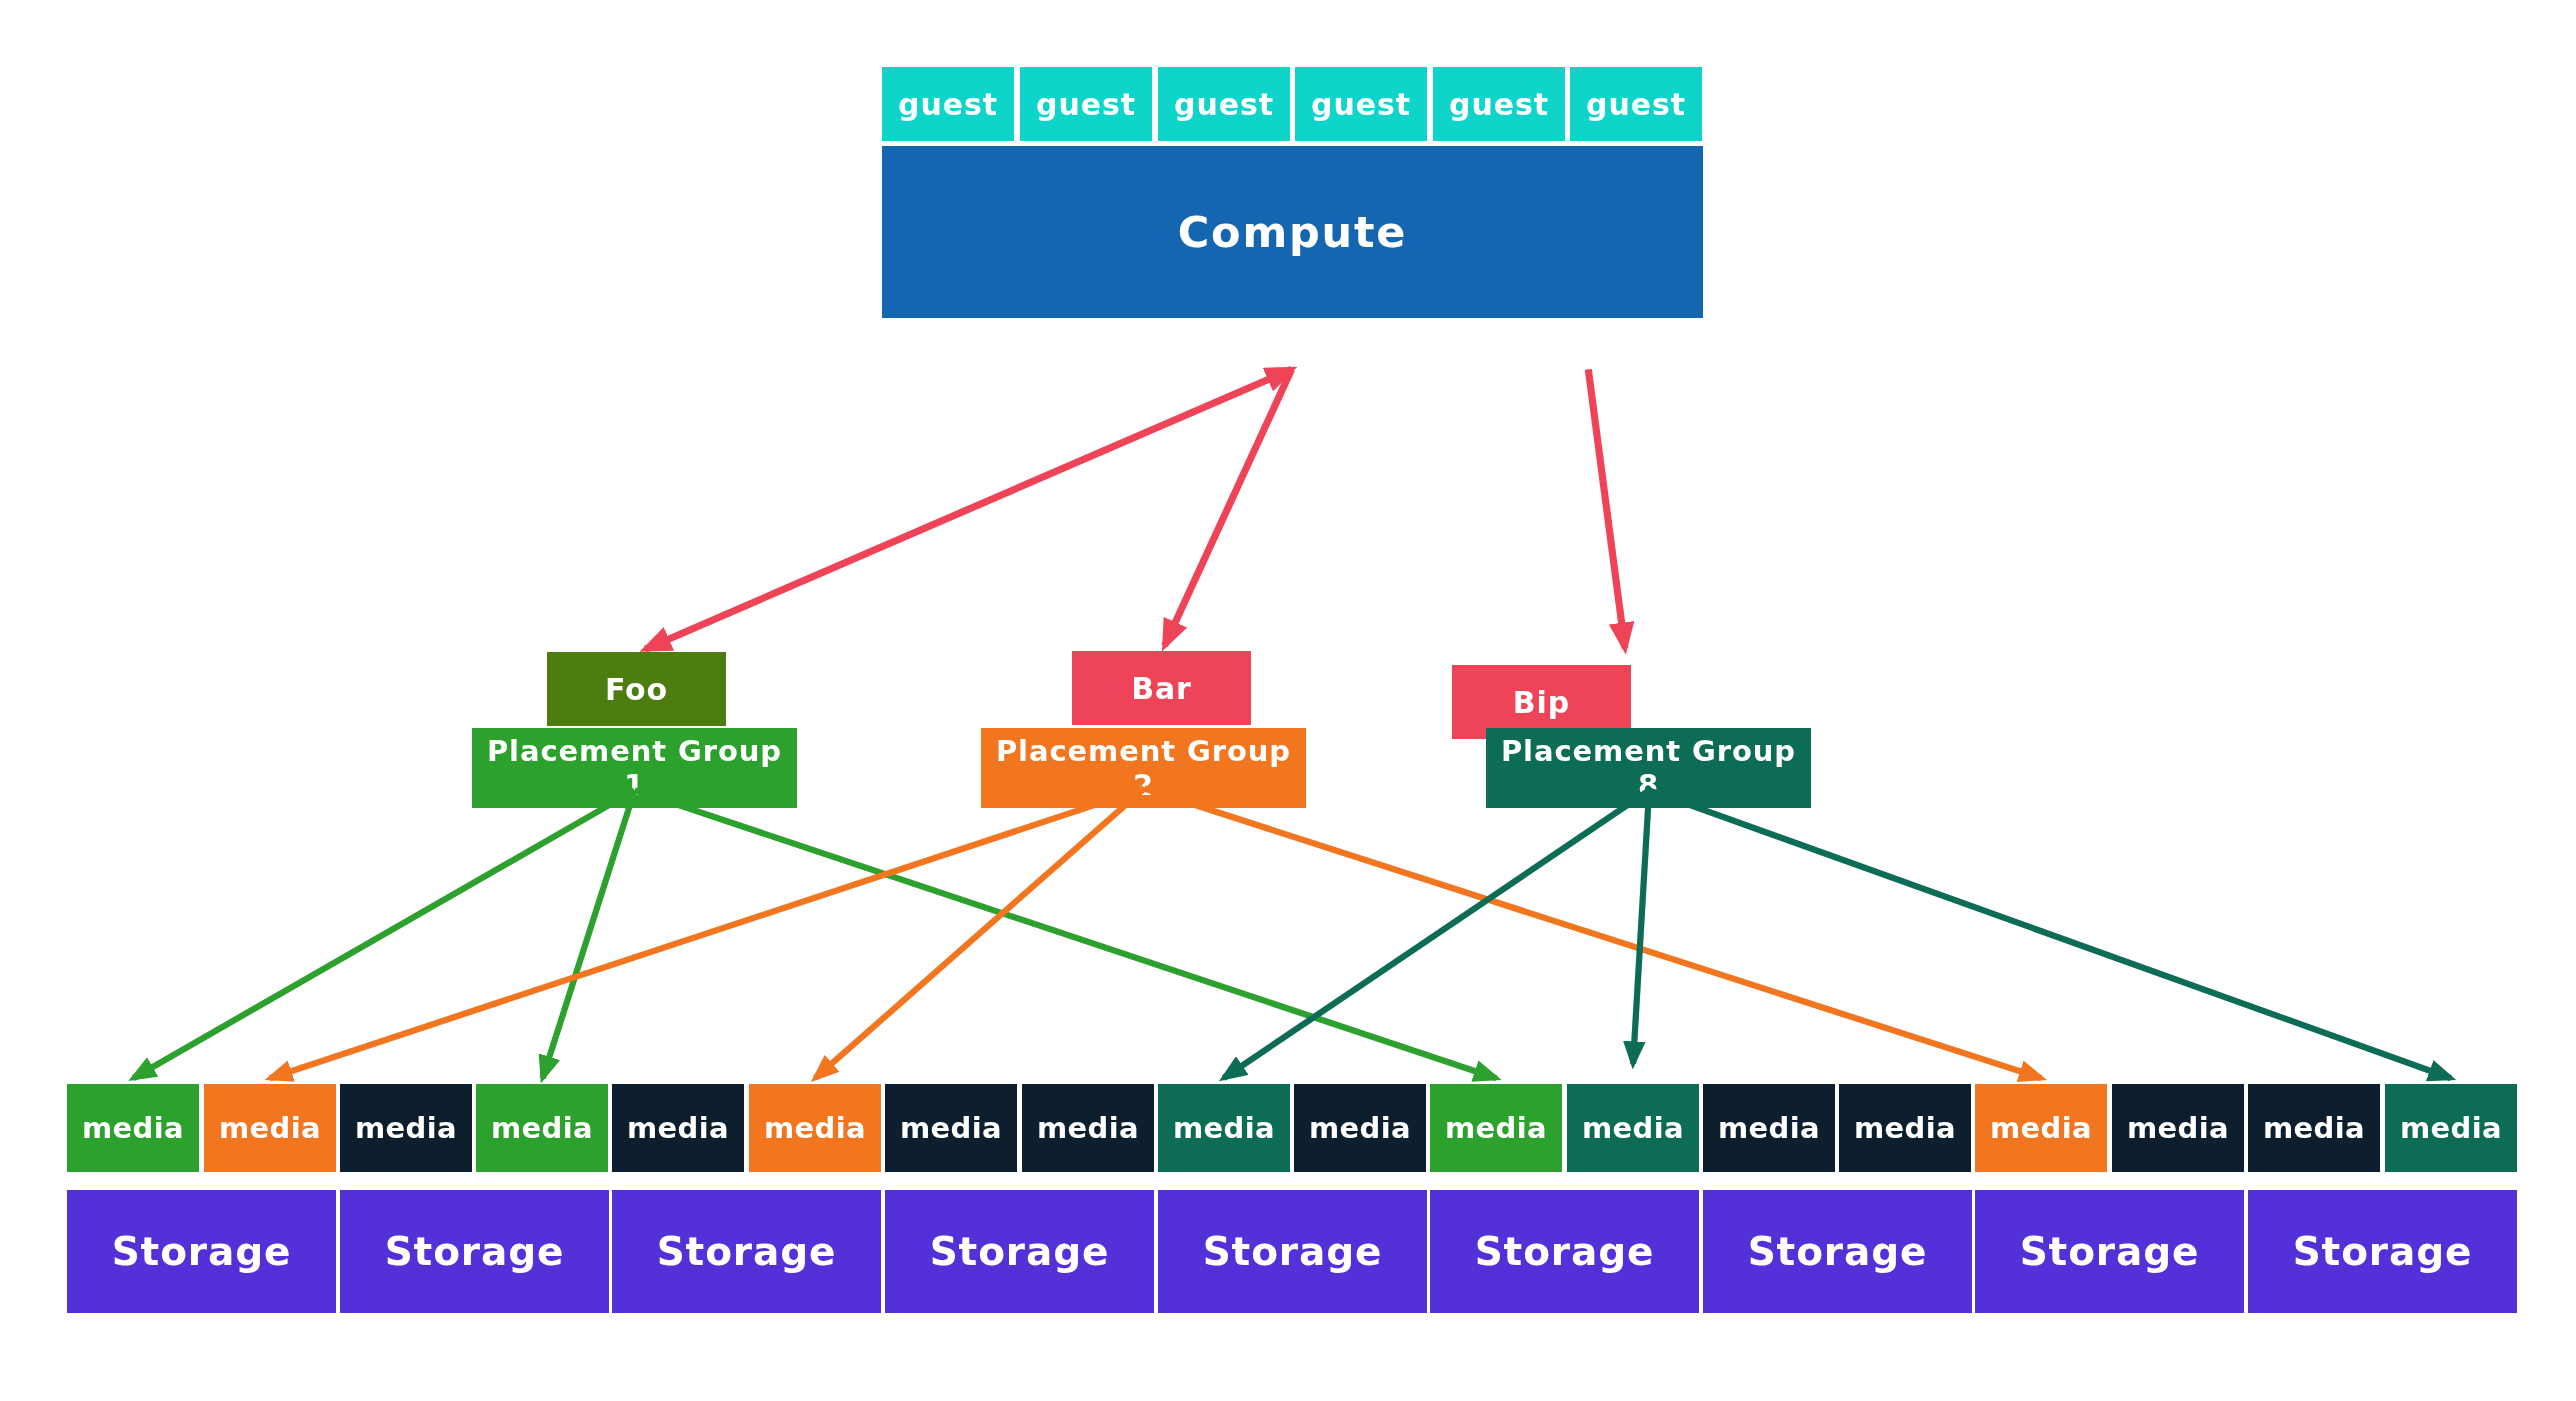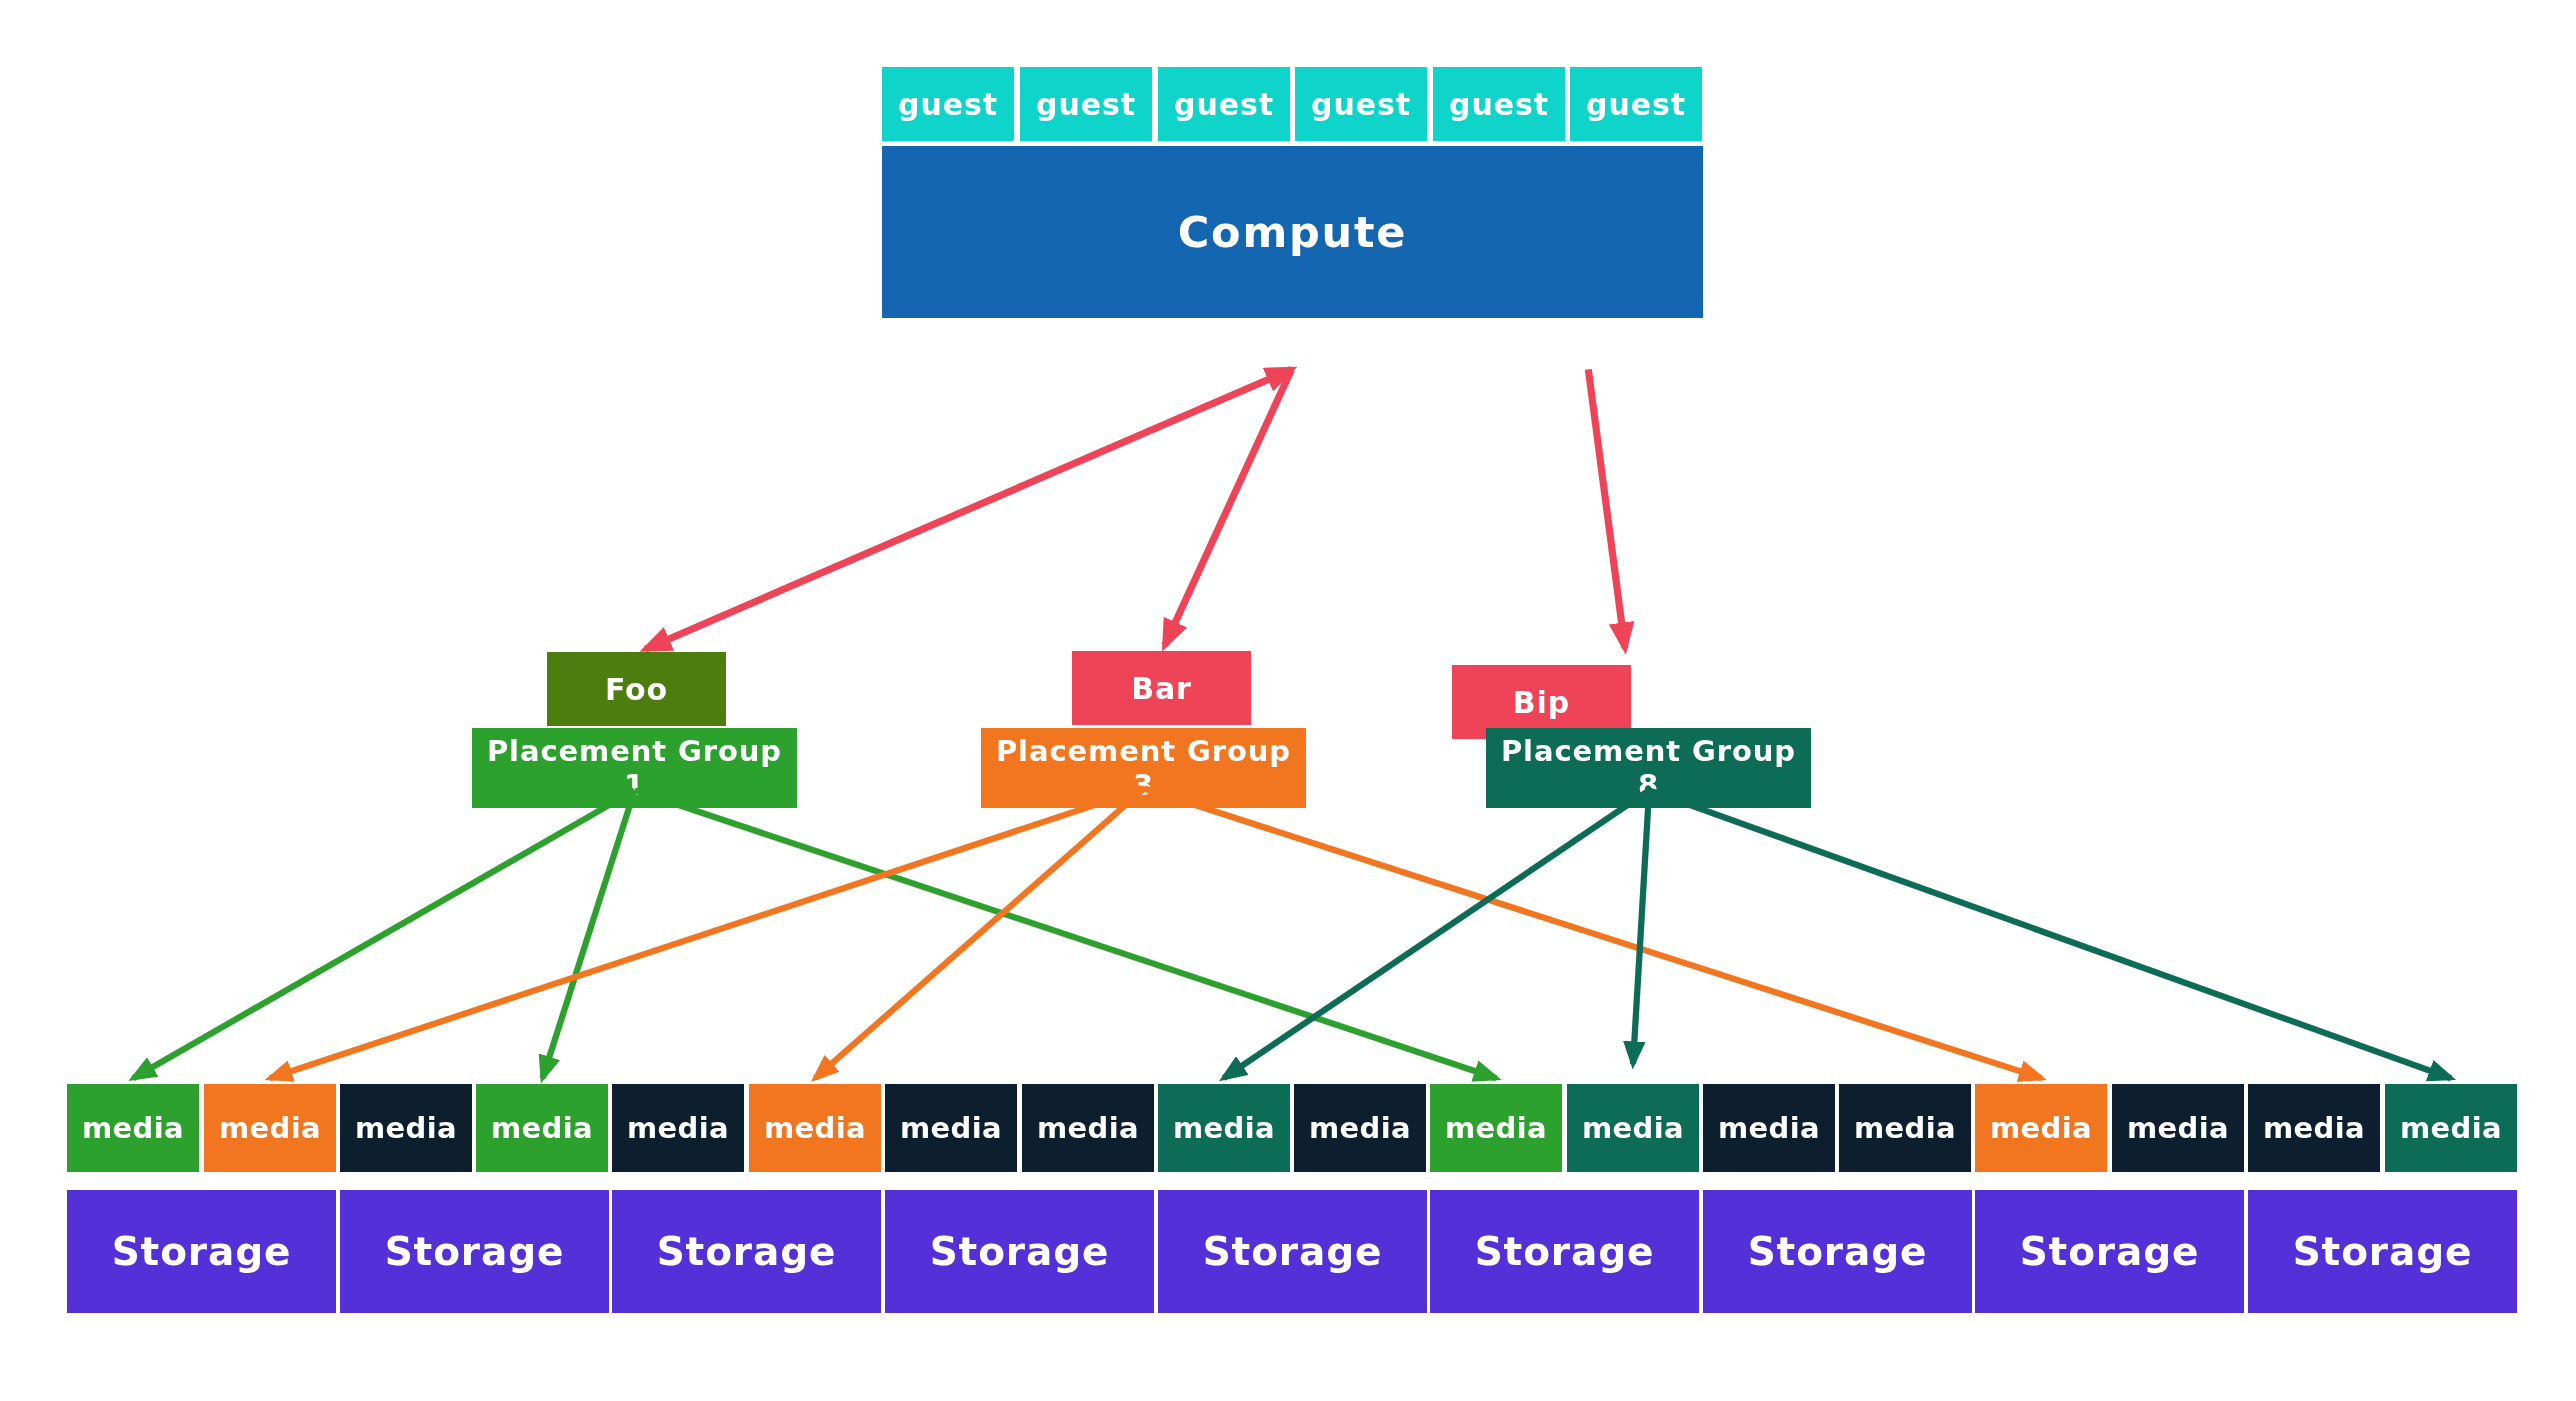--- a/index.html
+++ b/index.html
@@ -64,21 +64,21 @@
       <div class="box guest-box" style="background: rgb(15, 212, 201); left: 1570px;">guest</div>
     </div>
 
   <div class="box compute-box" id="compute-box" style="background: rgb(21, 102, 177);">Compute</div>
 
 
   <div id="groups">
       <div class="box service-box" style="background: #4d7c0f; left: 547px; top: 652px;">Foo</div>
       <div class="box pg-bar" style="background: rgb(45, 161, 45); left: 472px;">Placement Group 1</div>
       <div class="box service-box" style="background: rgb(239, 68, 87); left: 1072px; top: 651px;">Bar</div>
-      <div class="box pg-bar" style="background: rgb(242, 118, 31); left: 981px;">Placement Group 3</div>
+      <div class="box pg-bar" style="background: rgb(242, 118, 31); left: 981px;">Placement Group 2</div>
       <div class="box service-box" style="background: rgb(239, 68, 87); left: 1452px; top: 653px; margin-top: 12px;">Bip</div>
       <div class="box pg-bar" style="background: rgb(13, 108, 85); left: 1486px;">Placement Group 8</div>
     </div>
 
   <div id="storage-band">
       <div class="box media-box" style="background: rgb(45, 161, 45); left: 67px;">media</div>
       <div class="box media-box" style="background: rgb(242, 118, 31); left: 204px;">media</div>
       <div class="box storage-box" style="background: rgb(84, 48, 216); left: 67px;">Storage</div>
       <div class="box media-box" style="background: rgb(13, 31, 46); left: 340px;">media</div>
       <div class="box media-box" style="background: rgb(45, 161, 45); left: 476px;">media</div>

